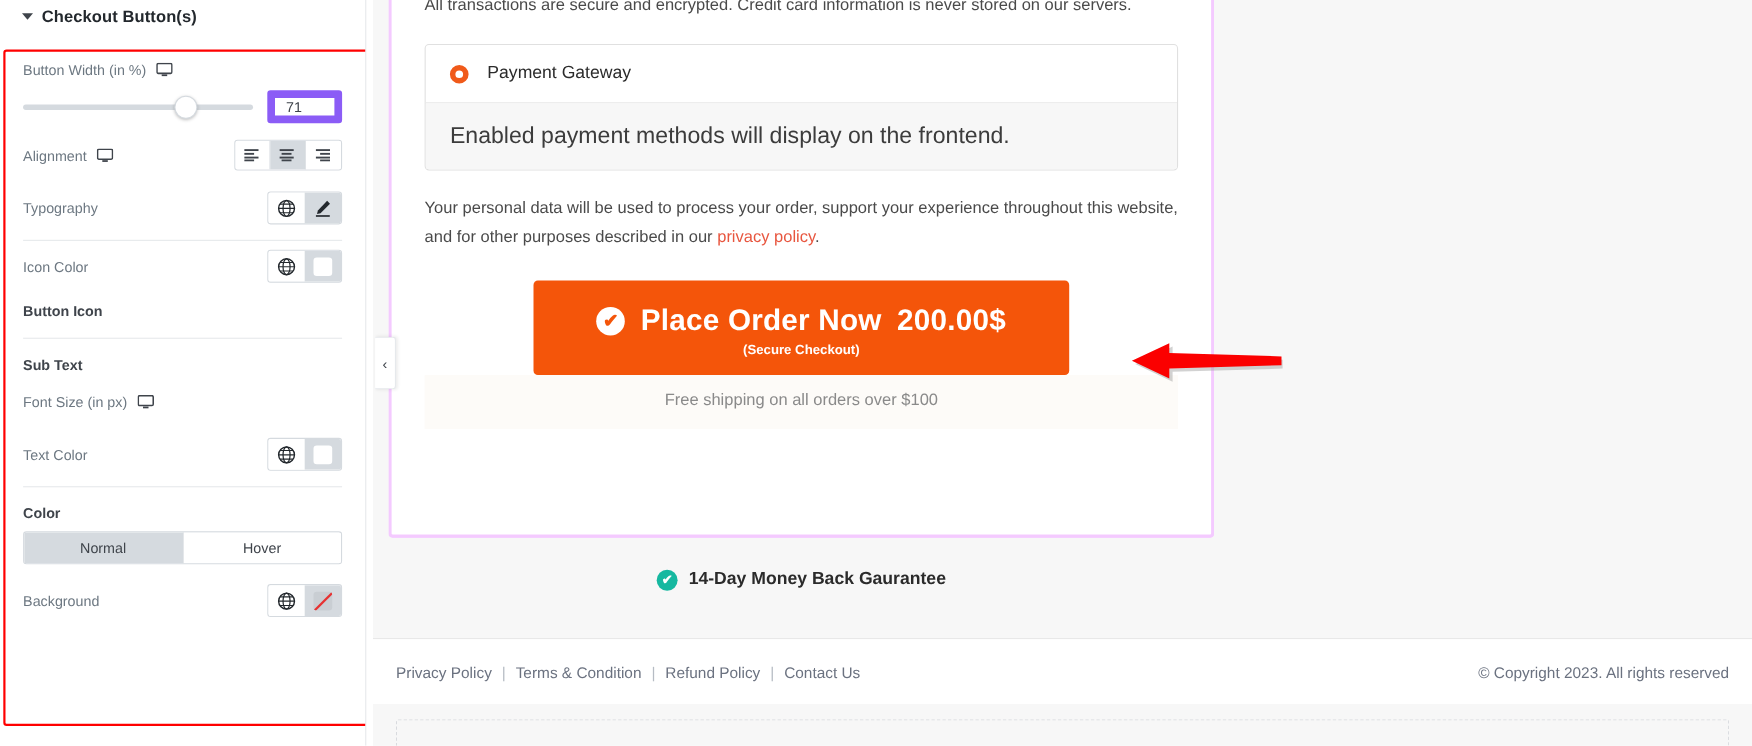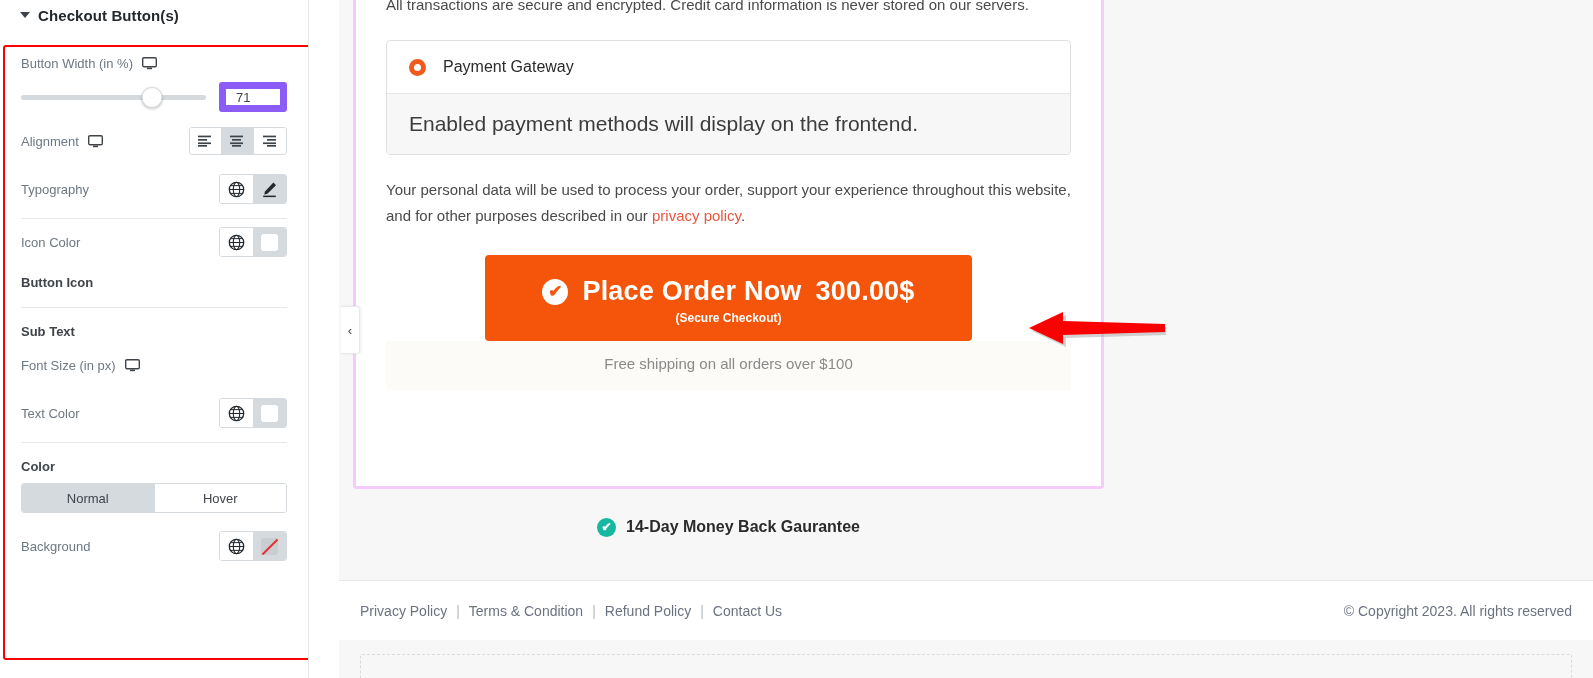--- a/index.html
+++ b/index.html
@@ -6,21 +6,21 @@
   html, body {
     width: 1593px; height: 678px;
     font-family: "Liberation Sans", sans-serif;
     background: #ffffff;
     overflow: hidden;
   }
   #root { position: relative; width: 1593px; height: 678px; background: #fff; }
 
   
   #left-panel {
-    position: absolute; left: 0; top: 0; width: 309px; height: 678px;
+    position: absolute; left: 0; top: 0; width: 333px; height: 678px;
     background: #ffffff; border-right: 1px solid #e6e9ec;
     overflow: hidden;
   }
   #section-header {
     height: 30px; display: flex; align-items: center; padding-left: 20px;
     background: #fff;
   }
   #section-header .caret {
     width: 0; height: 0; border-left: 5px solid transparent;
     border-right: 5px solid transparent; border-top: 6px solid #3f444b;
@@ -429,21 +429,21 @@
           <div class="gateway-body">Enabled payment methods will display on the frontend.</div>
         </div>
 
         <p class="para" id="privacy-note"><span>Your personal data will be used to process your order, support your experience throughout this website, and for other purposes described in our </span><a href="#">privacy policy</a><span>.</span></p>
 
         <div class="place-order-wrap">
           <button id="place-order-button" style="width: 71%; background: rgb(244, 85, 10);">
             <span class="main-line">
               <span class="check">✔</span>
               <span>Place Order Now</span>
-              <span>300.00$</span>
+              <span>200.00$</span>
             </span>
             <span class="sub-line">(Secure Checkout)</span>
           </button>
         </div>
 
         <div id="free-shipping">Free shipping on all orders over $100</div>
       </div>
     </div>
 
     <div id="guarantee-bar">

